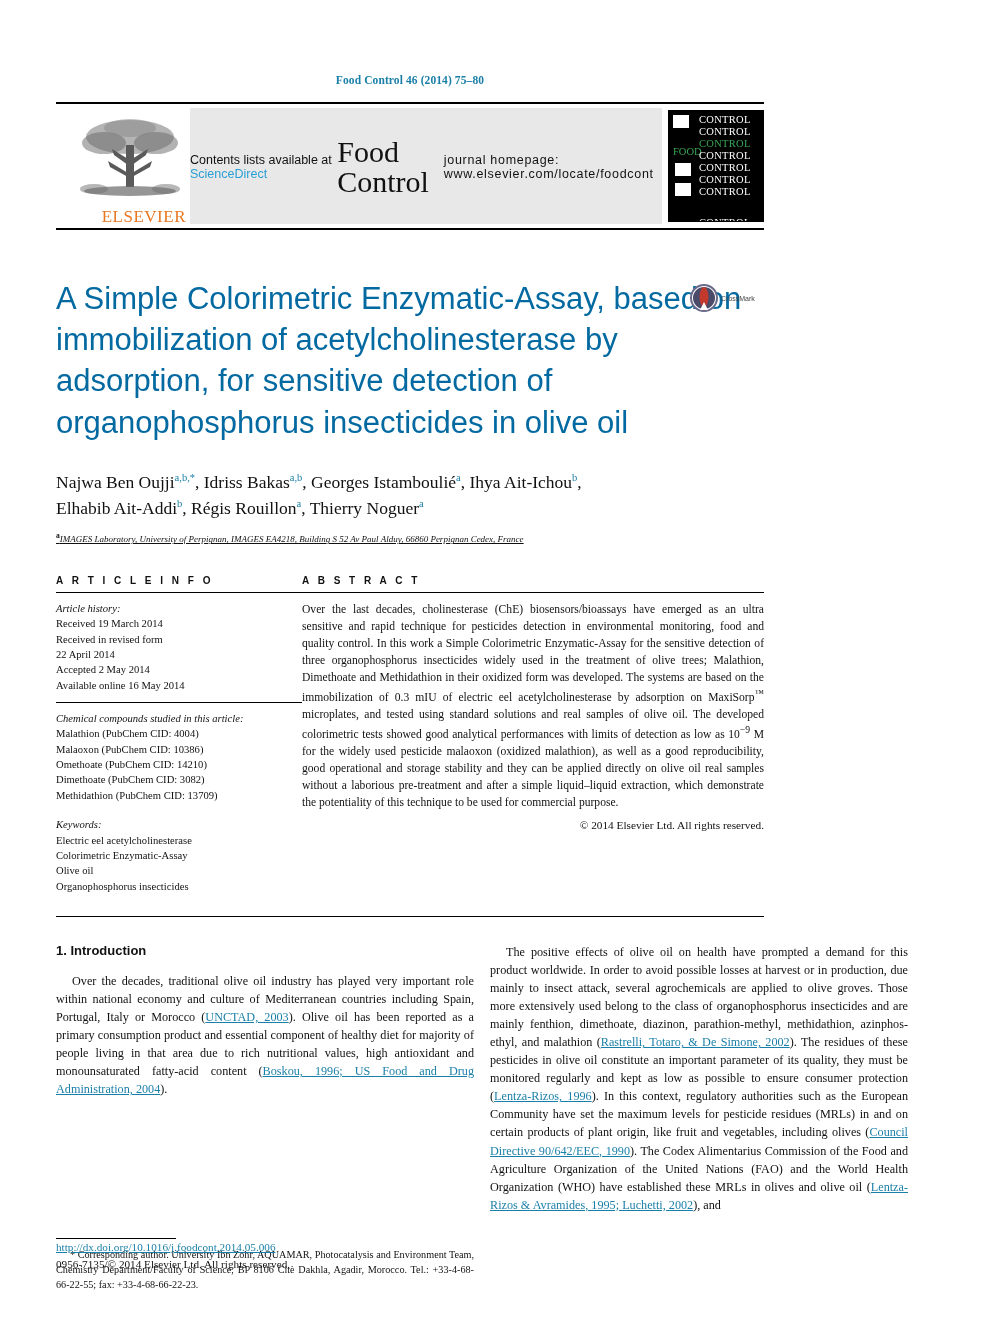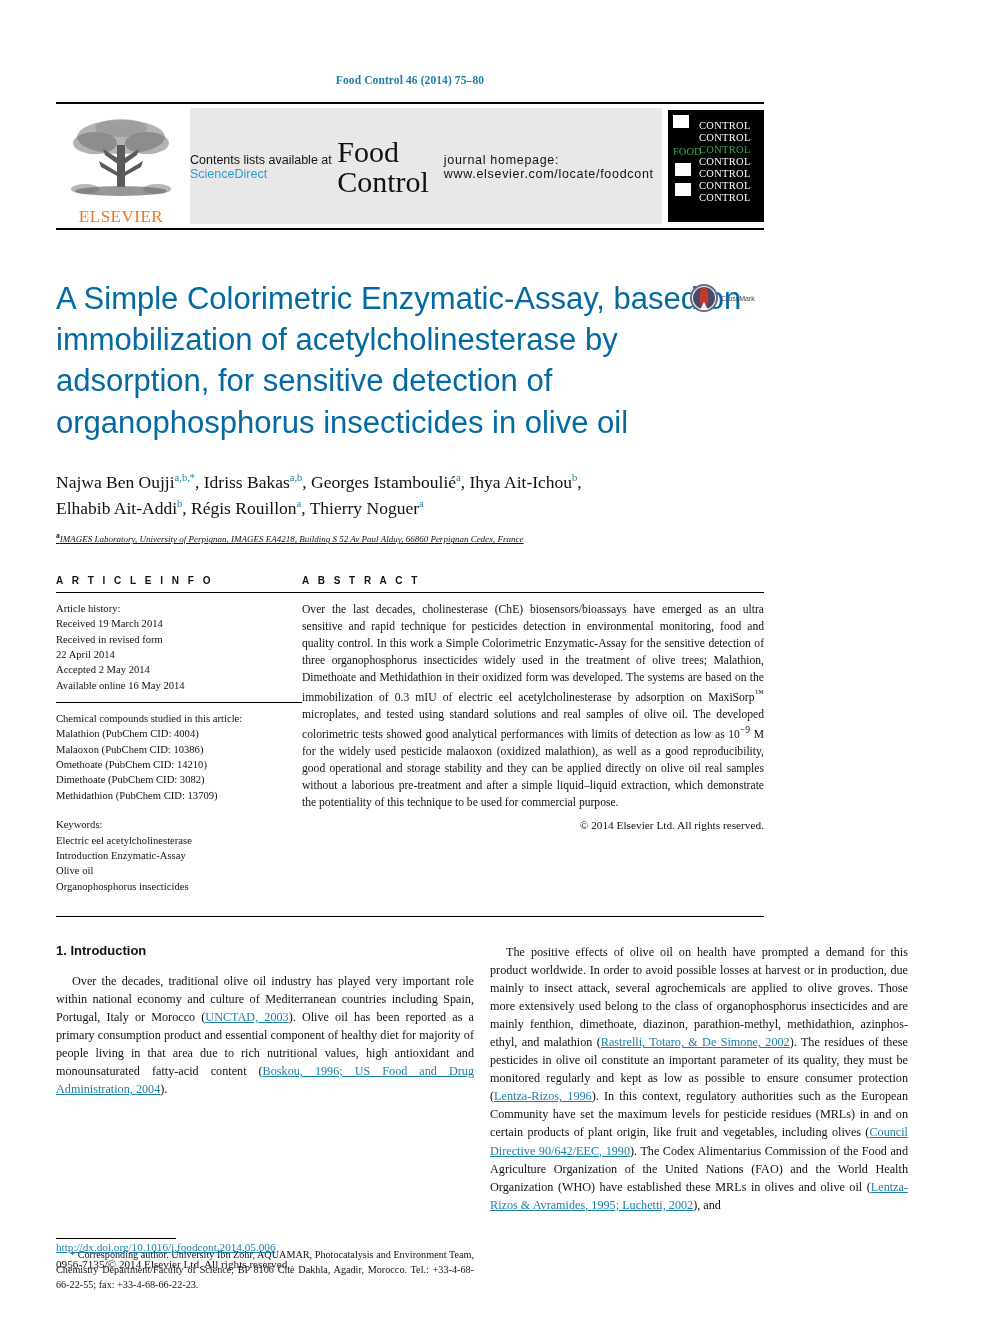--- a/index.html
+++ b/index.html
@@ -32,21 +32,21 @@
     display: flex;
     align-items: stretch;
     height: 128px;
   }
   .elsevier-logo {
     width: 130px;
     flex: 0 0 130px;
     display: flex;
     flex-direction: column;
     justify-content: flex-end;
-    align-items: center;
+    align-items: flex-end;
     padding-bottom: 3px;
   }
   .tree-svg { display:block; }
   .elsevier-word {
     font-family: "Liberation Serif", serif;
     font-size: 17px;
     letter-spacing: .5px;
     color: #E87722;
     font-weight: normal;
     line-height: 1;
@@ -79,21 +79,21 @@
   .cover-thumb {
     width: 96px;
     flex: 0 0 96px;
     margin: 6px 0 6px 0;
     background: #000;
     position: relative;
     overflow: hidden;
     border: 1px solid #000;
   }
   .cover-col-right {
-    position: absolute; right: 2px; top: 9px; width: 62px;
+    position: absolute; right: 2px; top: 3px; width: 62px;
     display: flex; flex-direction: column; gap: 1px;
   }
   .cw {
     font-family: "Liberation Serif", serif;
     font-size: 10.5px;
     color: #fff;
     letter-spacing: .3px;
     line-height: 1.05;
   }
   .cw.green { color: #3aa655; }
@@ -159,21 +159,21 @@
     font-family: "Liberation Sans", sans-serif;
     font-size: 10px;
     font-weight: bold;
     letter-spacing: 3px;
     color: #111;
     margin-bottom: 6px;
   }
   .rule { border-top: 1.6px solid #000; margin-bottom: 8px; }
   .rule-thin { border-top: 1px solid #000; margin: 9px 0 8px 0; }
   .info-body { font-size: 10.6px; line-height: 1.45; color: #111; }
-  .info-body .lbl { }
+  .info-body .lbl { font-style: italic; }
   .abstract-text {
     font-size: 11.6px;
     line-height: 1.47;
     text-align: justify;
     color: #111;
   }
   .copyright {
     margin-top: 8px;
     text-align: right;
     font-size: 11.3px;
@@ -331,21 +331,21 @@
         <div>Malathion (PubChem CID: 4004)</div>
         <div>Malaoxon (PubChem CID: 10386)</div>
         <div>Omethoate (PubChem CID: 14210)</div>
         <div>Dimethoate (PubChem CID: 3082)</div>
         <div>Methidathion (PubChem CID: 13709)</div>
       </div>
       <div style="height:14px"></div>
       <div class="info-body">
         <div class="lbl">Keywords:</div>
         <div>Electric eel acetylcholinesterase</div>
-        <div>Introduction Enzymatic-Assay</div>
+        <div>Colorimetric Enzymatic-Assay</div>
         <div>Olive oil</div>
         <div>Organophosphorus insecticides</div>
       </div>
     </div>
 
     <div class="col-abs">
       <div class="sec-head">A B S T R A C T</div>
       <div class="rule"></div>
       <div class="abstract-text"><span>Over the last decades, cholinesterase (ChE) biosensors/bioassays have emerged as an ultra sensitive and rapid technique for pesticides detection in environmental monitoring, food and quality control. In this work a Simple Colorimetric Enzymatic-Assay for the sensitive detection of three organophosphorus insecticides widely used in the treatment of olive trees; Malathion, Dimethoate and Methidathion in their oxidized form was developed. The systems are based on the immobilization of 0.3 mIU of electric eel acetylcholinesterase by adsorption on MaxiSorp</span><sup>™</sup><span> microplates, and tested using standard solutions and real samples of olive oil. The developed colorimetric tests showed good analytical performances with limits of detection as low as 10</span><sup>−9</sup><span> M for the widely used pesticide malaoxon (oxidized malathion), as well as a good reproducibility, good operational and storage stability and they can be applied directly on olive oil real samples without a laborious pre-treatment and after a simple liquid–liquid extraction, which demonstrate the potentiality of this technique to be used for commercial purpose.</span></div>
       <div class="copyright">© 2014 Elsevier Ltd. All rights reserved.</div>

